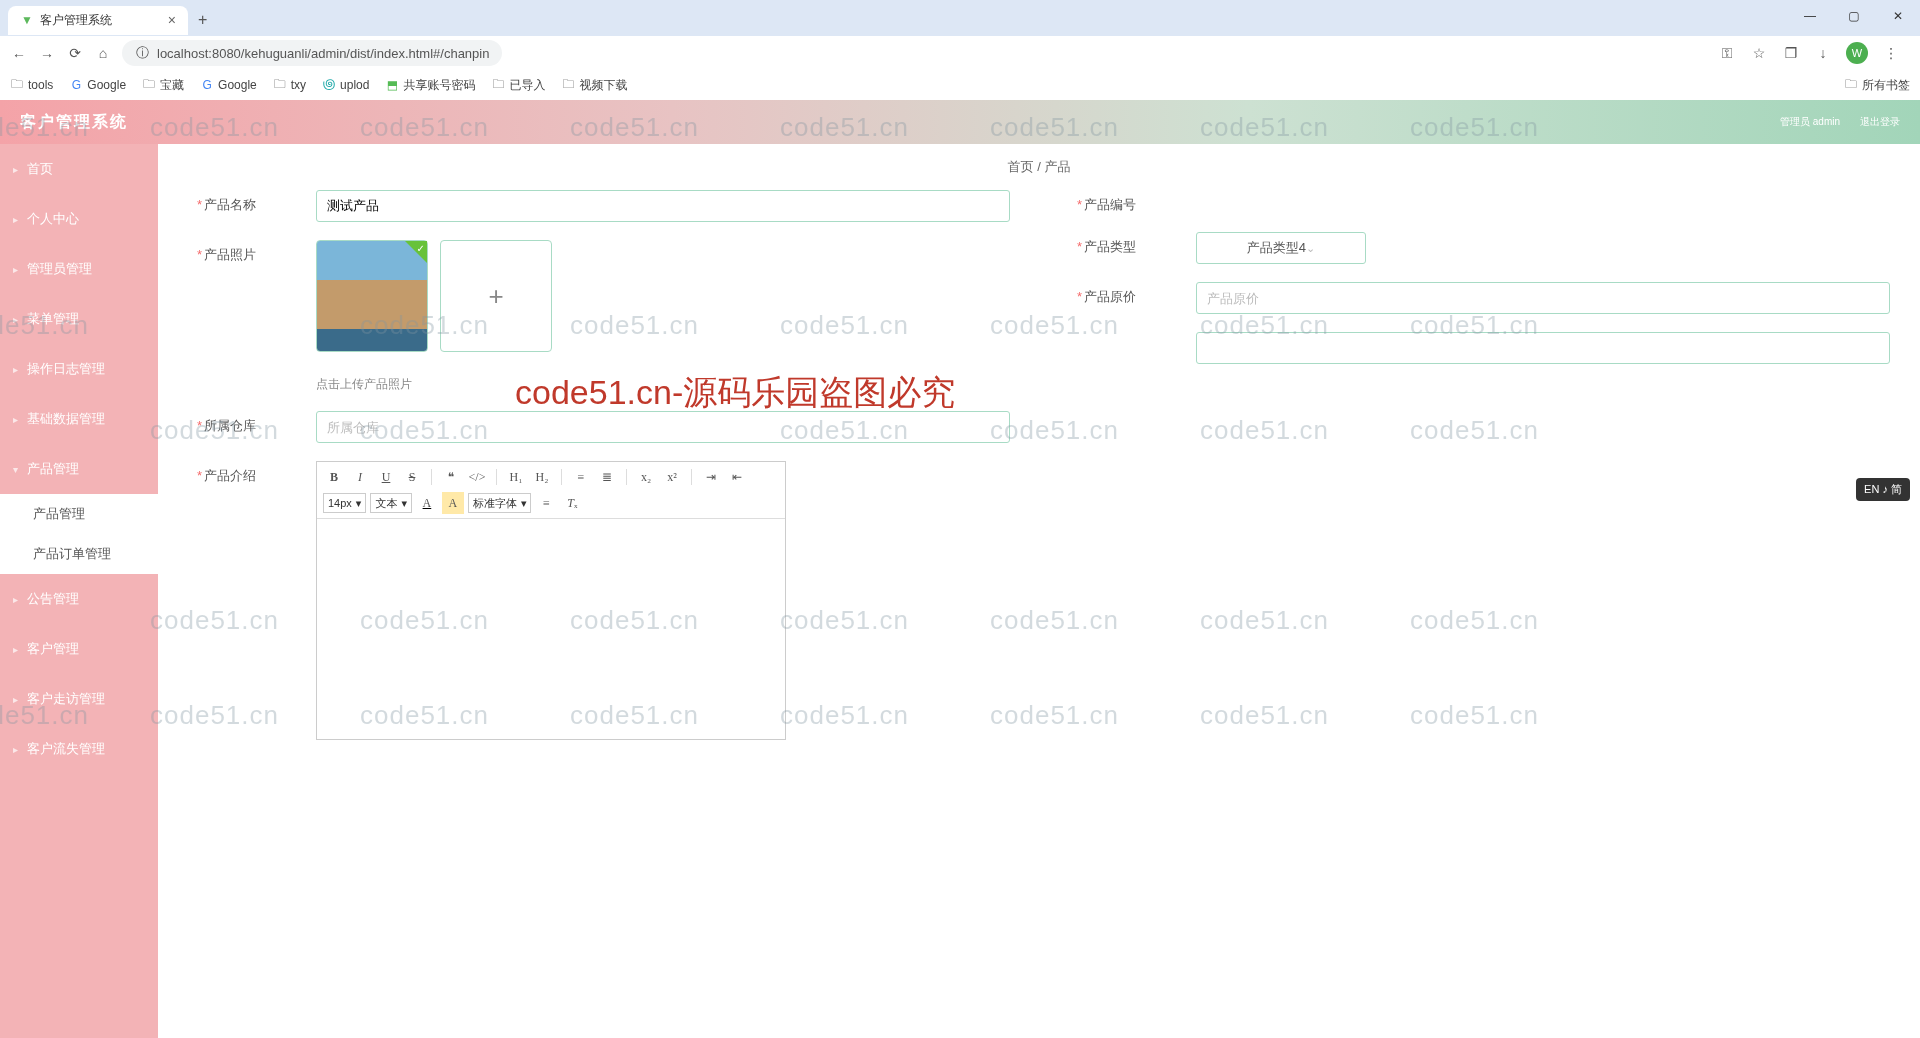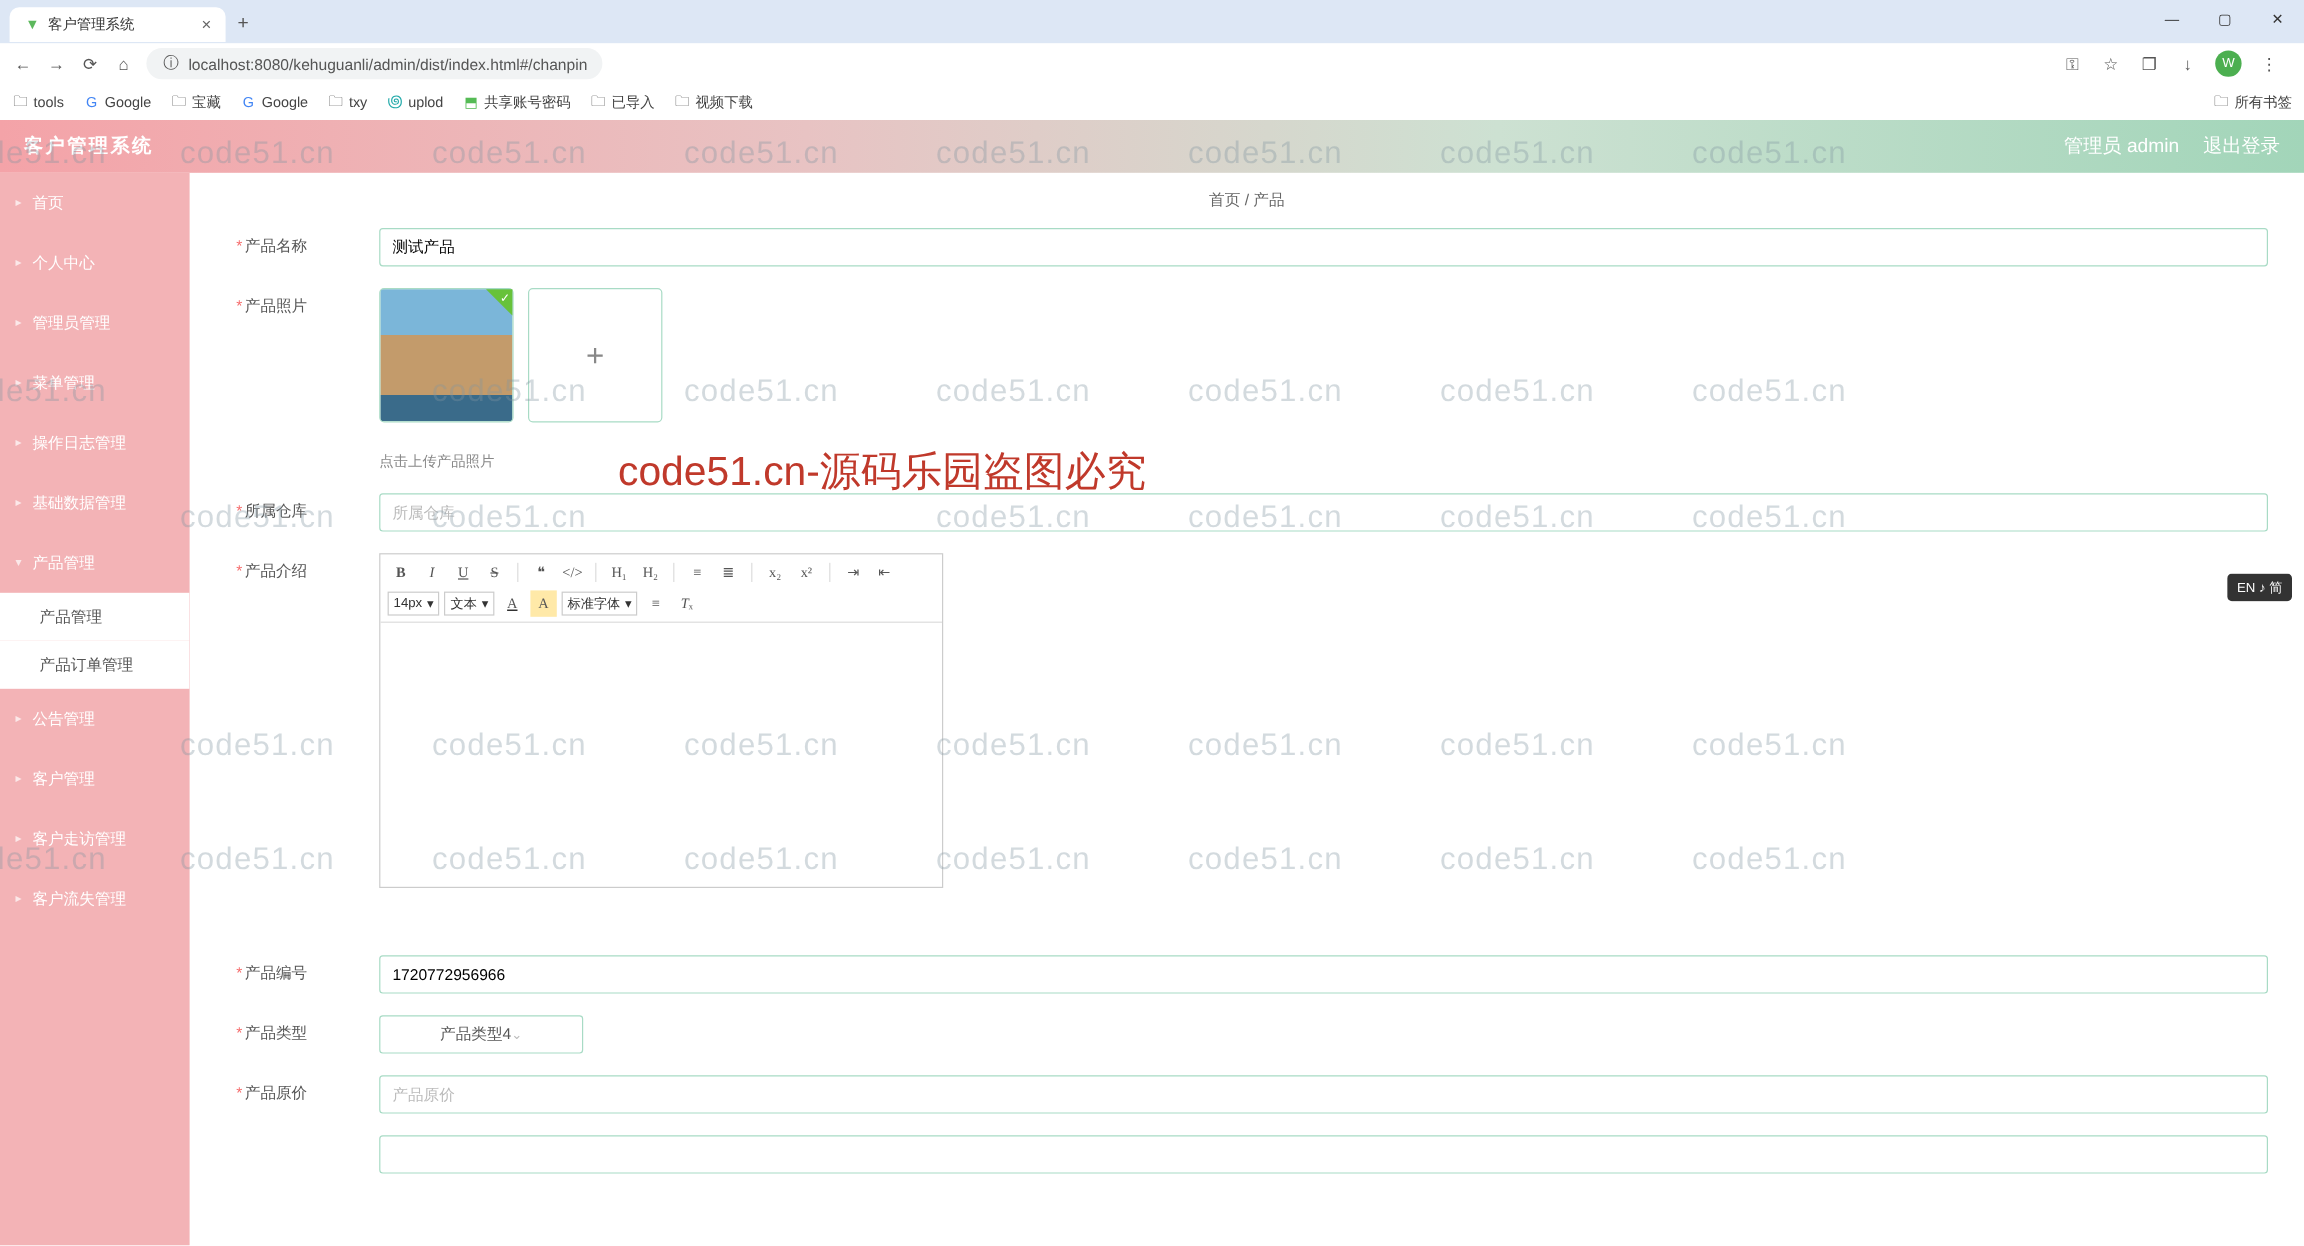--- a/index.html
+++ b/index.html
@@ -23,33 +23,33 @@
 .bm-icon { width:14px; height:14px; display:inline-flex; align-items:center; justify-content:center;}
 .bookmark-spacer { flex: 1; }
 .win-controls { position: absolute; top: 0; right: 0; display: flex; height: 32px; }
 .win-btn { width: 44px; display: flex; align-items: center; justify-content: center; font-size: 12px; color:#333;}
 
 
 .app { position: relative; height: calc(1038px - 100px); }
 .app-header { height: 44px; background: linear-gradient(90deg, #f4a3a8 0%, #e8c3c3 35%, #cde1d2 65%, #a2d5b9 100%); display: flex; align-items: center; padding: 0 20px; color: #fff; }
 .app-title { font-size: 16px; font-weight: bold; letter-spacing: 2px; }
 .header-spacer { flex: 1; }
-.header-link { margin-left: 20px; font-size: 16px; }
+.header-link { margin-left: 20px; font-size: 10px; }
 
 .app-body { display: flex; height: calc(100% - 44px); }
 .sidebar { width: 158px; background: #f3b3b6; color: #fff; font-size: 13px; overflow-y:auto;}
 .side-item { height: 50px; display: flex; align-items: center; padding-left: 24px; border-left: 3px solid transparent; position:relative;}
 .side-item .arrow { position:absolute; left:10px; font-size:10px; opacity:.7;}
 .side-item.sub { background: #fff; color: #555; padding-left: 30px; height: 40px; }
 
 .main { flex: 1; padding: 0; overflow: auto; position: relative; }
 .breadcrumb { text-align: center; padding: 14px 0; font-size: 13px; color: #666; }
 .breadcrumb a { color: #666; text-decoration: none; }
 
-.form-wrap { display: flex; gap: 38px; padding: 0 30px 0 10px; flex-direction: column; }
+.form-wrap { display: flex; gap: 38px; padding: 0 30px 0 10px; }
 .form-col { flex: 1; }
 .form-row { display: flex; align-items: flex-start; margin-bottom: 18px; }
 .form-label { width: 100px; text-align: right; padding-right: 12px; padding-top: 6px; font-size: 13px; color: #555; }
 .form-label .req { color: #f56c6c; margin-right: 2px; }
 .form-field { flex: 1; padding-left: 48px; }
 .input { width: 100%; height: 32px; border: 1px solid #a8dbc5; border-radius: 3px; padding: 0 10px; font-size: 13px; outline: none; }
 .input::placeholder { color: #bbb; }
 .select { width: 170px; height: 32px; border: 1px solid #a8dbc5; border-radius: 3px; padding: 0 10px; font-size: 13px; display: flex; align-items: center; justify-content: center; color: #555; }
 .select .chev { color: #bbb; font-size: 11px; }
 
@@ -302,21 +302,20 @@
                 </div>
                 <div class="editor-body"></div>
               </div>
             </div>
           </div>
         </div>
 
         <div class="form-col">
           <div class="form-row">
             <div class="form-label"><span class="req">*</span><span>产品编号</span></div>
-            <div class="form-field"><input class="input" value="1720772956966" style=""></div>
           </div>
           <div class="form-row">
             <div class="form-label"><span class="req">*</span><span>产品类型</span></div>
             <div class="form-field">
               <div class="select">
                 <span>产品类型4</span>
                 <span class="chev">⌄</span>
               </div>
             </div>
           </div>

